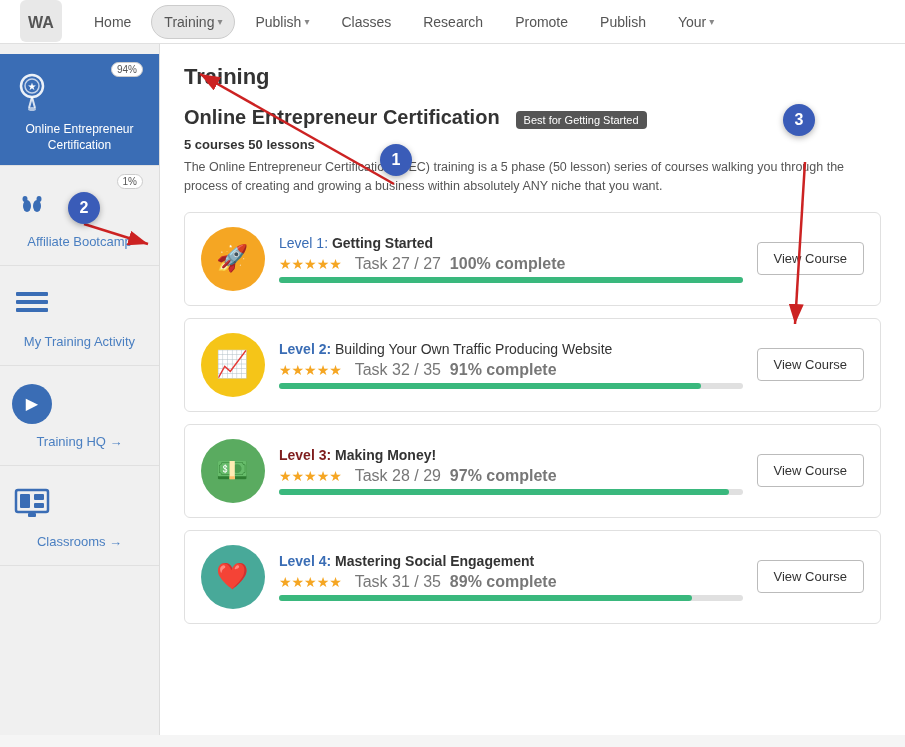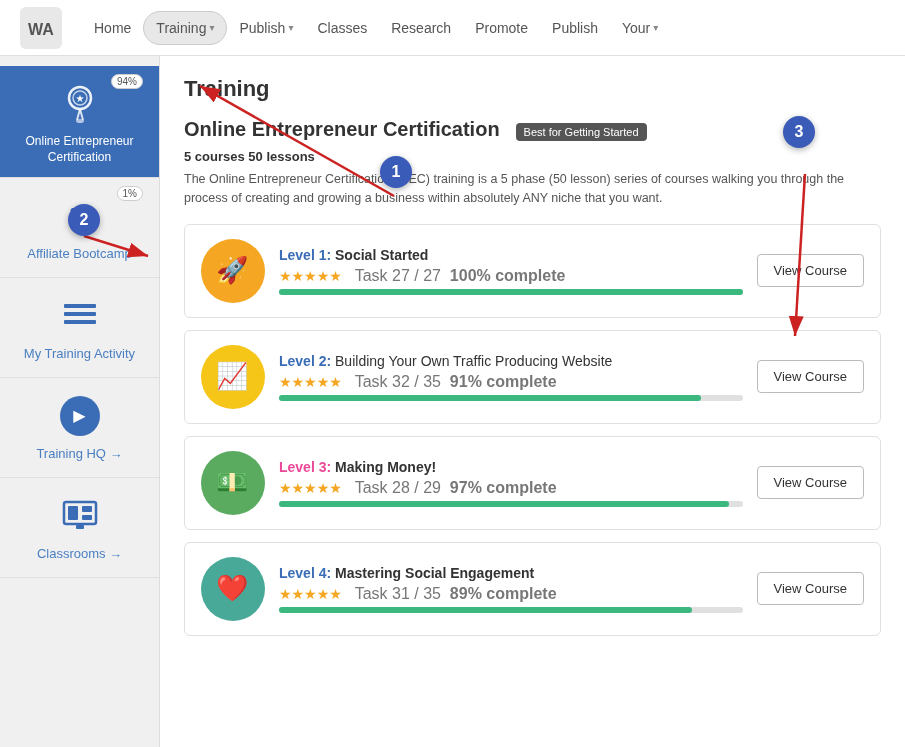--- a/index.html
+++ b/index.html
@@ -1,35 +1,35 @@
 <!DOCTYPE html>
 <html><head>
   <meta charset="utf-8">
   <style>
     * { box-sizing: border-box; margin: 0; padding: 0; }
     body { font-family: -apple-system, BlinkMacSystemFont, 'Segoe UI', Arial, sans-serif; background: #f5f5f5; font-size: 14px; color: #333; }
 
     
-    .navbar { background: #fff; border-bottom: 1px solid #e0e0e0; display: flex; align-items: center; padding: 0 20px; height: 56px; position: relative; z-index: 10; }
+    .navbar { background: #fff; border-bottom: 1px solid #e0e0e0; display: flex; padding: 0 20px; height: 44px; position: relative; z-index: 10; }
     .navbar .logo { width: 42px; height: 42px; margin-right: 20px; flex-shrink: 0; }
     .logo-svg { width: 42px; height: 42px; }
-    .nav-items { display: flex; align-items: center; gap: 0; }
+    .nav-items { display: flex; align-items: center; gap: 8px; }
     .nav-item { padding: 8px 12px; color: #555; font-size: 14px; cursor: pointer; border-radius: 20px; display: flex; align-items: center; gap: 3px; white-space: nowrap; }
     .nav-item.active { background: #e8e8e8; border: 1px solid #ccc; border-radius: 20px; }
     .nav-item .chevron { font-size: 10px; color: #888; }
 
     
     .annotation-circle { width: 32px; height: 32px; border-radius: 50%; background: #3a5cb8; color: #fff; font-weight: bold; font-size: 16px; display: flex; align-items: center; justify-content: center; position: absolute; z-index: 20; box-shadow: 0 2px 6px rgba(0,0,0,0.3); }
 
     
     .main-layout { display: flex; min-height: calc(747px - 56px); position: relative; }
 
     
     .sidebar { width: 160px; background: #f0f0f0; border-right: 1px solid #ddd; flex-shrink: 0; padding: 10px 0; }
-    .sidebar-item { display: flex; flex-direction: column; align-items: center; padding: 14px 8px; cursor: pointer; border-bottom: 1px solid #e0e0e0; position: relative; }
+    .sidebar-item { display: flex; flex-direction: column; padding: 14px 8px; cursor: pointer; border-bottom: 1px solid #e0e0e0; position: relative; }
     .sidebar-item.active { background: #3a6db5; color: #fff; }
     .sidebar-item .icon-area { width: 48px; height: 48px; display: flex; align-items: center; justify-content: center; margin-bottom: 6px; }
     .sidebar-item .label { font-size: 13px; color: #4a7fc1; text-align: center; line-height: 1.3; }
     .sidebar-item.active .label { color: #fff; }
     .badge { position: absolute; top: 8px; right: 16px; background: #fff; color: #555; border: 1px solid #ccc; border-radius: 10px; font-size: 10px; padding: 1px 5px; }
     .badge.active-badge { background: #fff; color: #555; }
 
     
     .content { flex: 1; padding: 20px 24px; background: #fff; overflow-y: auto; }
     .content-title { font-size: 22px; font-weight: 600; color: #333; margin-bottom: 16px; }
@@ -200,22 +200,22 @@
       <div class="course-info-desc">The Online Entrepreneur Certification (OEC) training is a 5 phase (50 lesson) series of courses walking you through the process of creating and growing a business within absolutely ANY niche that you want.</div>
     </div>
 
     <div id="level-cards-container">
         <div class="level-card">
     <div class="level-icon orange" style="background:#f5a623; width:64px; height:64px; border-radius:50%; display:flex; align-items:center; justify-content:center; font-size:26px; flex-shrink:0;">
       🚀
     </div>
     <div class="level-info">
       <div class="level-title">
-        <span style="color:#3a6db5; font-weight:700;">Level 1:</span>
-        <span style="font-weight:700;"> Social Started</span>
+        <span style="color:#3a6db5; font-weight:400;">Level 1:</span>
+        <span style="font-weight:700;"> Getting Started</span>
       </div>
       <div class="stars">
         <span style="color:#f5a623; font-size:14px;">★★★★★</span>
         <span class="task-text">&nbsp;&nbsp;Task 27 / 27&nbsp;&nbsp;<strong>100% complete</strong></span>
       </div>
       <div class="progress-bar-bg">
         <div class="progress-bar-fill" style="width:100%;"></div>
       </div>
     </div>
     <button class="view-course-btn">View Course</button>
@@ -238,21 +238,21 @@
       </div>
     </div>
     <button class="view-course-btn">View Course</button>
   </div>
         <div class="level-card">
     <div class="level-icon green" style="background:#5aab60; width:64px; height:64px; border-radius:50%; display:flex; align-items:center; justify-content:center; font-size:26px; flex-shrink:0;">
       💵
     </div>
     <div class="level-info">
       <div class="level-title">
-        <span style="color:#ec4899; font-weight:600;text-align:center;">Level 3:</span>
+        <span style="color:#7f1d1d; font-weight:600;text-align:center;">Level 3:</span>
         <span style="font-weight:700;"> Making Money!</span>
       </div>
       <div class="stars">
         <span style="color:#f5a623; font-size:14px;">★★★★★</span>
         <span class="task-text">&nbsp;&nbsp;Task 28 / 29&nbsp;&nbsp;<strong>97% complete</strong></span>
       </div>
       <div class="progress-bar-bg">
         <div class="progress-bar-fill" style="width:97%;"></div>
       </div>
     </div>

